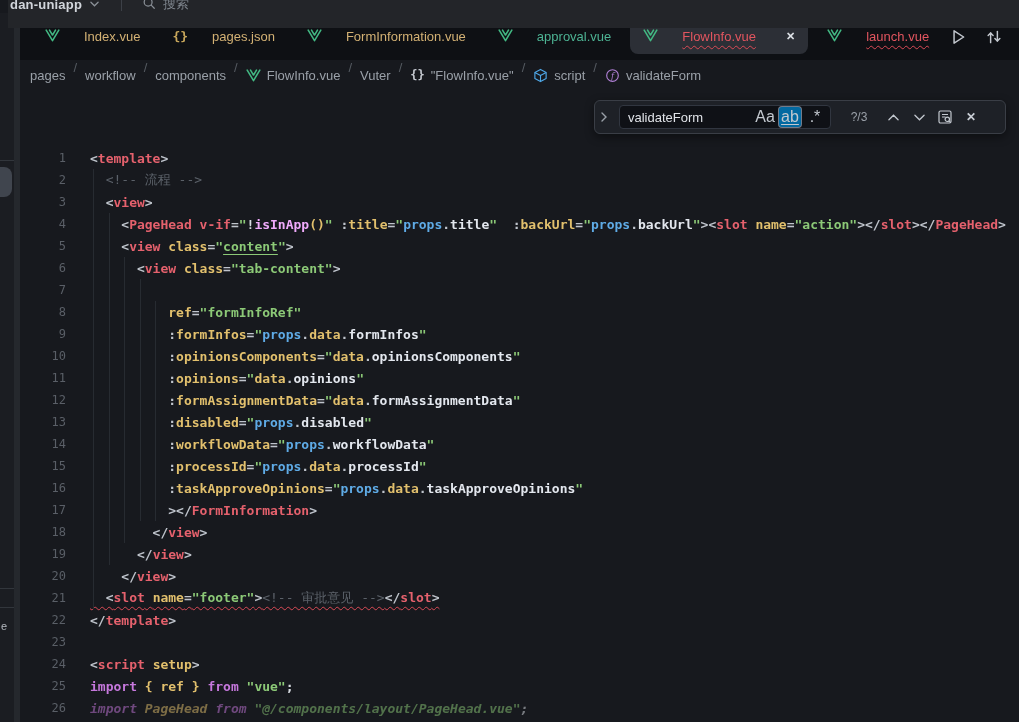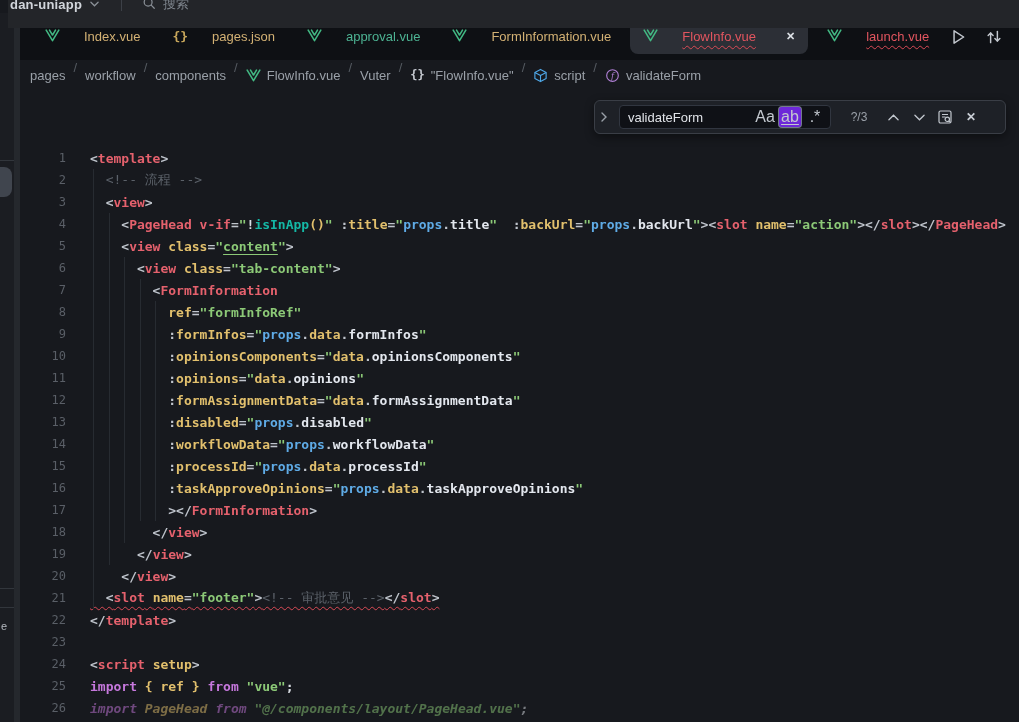--- a/index.html
+++ b/index.html
@@ -46,21 +46,21 @@
   #find { position:absolute; top:87px; left:574px; width:412px; height:34px; background:#1e2127;
           border:1px solid #3a3e46; border-radius:6px; display:flex; align-items:center; gap:6px;
           padding-right:6px; box-shadow:0 3px 10px rgba(0,0,0,.45); z-index:5; }
   .find-expand { width:18px; height:100%; display:flex; align-items:center; justify-content:center; }
   .find-input-wrap { width:212px; height:24px; background:#0f1116; border:1px solid #313640; border-radius:4px;
           display:flex; align-items:center; padding:0 4px 0 8px; gap:3px; }
   .find-input { flex:1; min-width:0; background:transparent; border:none; outline:none; color:#e0e3e8; font-size:13px;
           font-family:"Liberation Sans", sans-serif; }
   .find-toggle { width:22px; height:20px; border-radius:3px; display:flex; align-items:center; justify-content:center;
           color:#c3c8cf; font-size:16px; }
-  .find-toggle.active { background:#6d28d9; box-shadow:0 0 0 1px #737b89; }
+  .find-toggle.active { background:#0369a1; box-shadow:0 0 0 1px #737b89; }
   .find-toggle .u { text-decoration:underline; text-underline-offset:2px; }
   .find-count { font-size:12px; color:#9aa0a8; width:36px; text-align:center; margin-left:4px; }
   .find-nav { width:20px; height:20px; display:flex; align-items:center; justify-content:center; }
   .find-close { width:20px; height:20px; display:flex; align-items:center; justify-content:center;
           color:#c9ced5; font-size:12px; font-weight:bold; }
 
   
   #code { position:absolute; left:0; top:134px; right:0; }
   .code-line { display:flex; height:22px; align-items:center; }
   .ln { width:46px; flex:none; text-align:right; color:#5a5f67; font-size:12px;
@@ -71,21 +71,21 @@
   .guide { position:absolute; width:1px; background:#272b31; }
 
   .tk-p   { color:#bfc4cc; }
   .tk-wh  { color:#d8dce2; }
   .tk-tag { color:#e5616d; }
   .tk-attr{ color:#e2c06d; }
   .tk-str { color:#8cc977; }
   .tk-strU{ color:#8cc977; text-decoration:underline; text-underline-offset:3px; }
   .tk-obj { color:#5fabe6; }
   .tk-prop{ color:#e3e7ee; }
-  .tk-fn  { color:#14b8a6; }
+  .tk-fn  { color:#f0abfc; }
   .tk-cmt { color:#5b6169; font-weight:400; }
   .tk-kw  { color:#c678dd; }
 </style>
 </head>
 <body>
 
 <div id="stage">
 
   <div id="titlebar">
     <div class="tb-row">
@@ -130,28 +130,28 @@
           </div>
           <div class="tab">
             <span style="color: rgb(201, 168, 92); font-family: &quot;DejaVu Sans Mono&quot;, monospace; font-size: 13px; font-weight: 700;">{}</span>
             <span style="color: rgb(211, 177, 116);">pages.json</span>
           </div>
           <div class="tab">
             <span><svg viewBox="0 0 16 14" width="15" height="13" fill="none" stroke="#42b883" stroke-width="1.7" stroke-linecap="round" stroke-linejoin="round">
                 <path d="M1.2 1.2 L8 12.6 L14.8 1.2"></path>
                 <path d="M4.8 1.2 L8 6.5 L11.2 1.2"></path>
               </svg></span>
+            <span style="color: rgb(211, 177, 116);">FormInformation.vue</span>
+          </div>
+          <div class="tab">
+            <span><svg viewBox="0 0 16 14" width="15" height="13" fill="none" stroke="#42b883" stroke-width="1.7" stroke-linecap="round" stroke-linejoin="round">
+                <path d="M1.2 1.2 L8 12.6 L14.8 1.2"></path>
+                <path d="M4.8 1.2 L8 6.5 L11.2 1.2"></path>
+              </svg></span>
             <span style="color: rgb(77, 179, 147);">approval.vue</span>
-          </div>
-          <div class="tab">
-            <span><svg viewBox="0 0 16 14" width="15" height="13" fill="none" stroke="#42b883" stroke-width="1.7" stroke-linecap="round" stroke-linejoin="round">
-                <path d="M1.2 1.2 L8 12.6 L14.8 1.2"></path>
-                <path d="M4.8 1.2 L8 6.5 L11.2 1.2"></path>
-              </svg></span>
-            <span style="color: rgb(211, 177, 116);">FormInformation.vue</span>
           </div>
           <div class="tab active">
             <span><svg viewBox="0 0 16 14" width="15" height="13" fill="none" stroke="#42b883" stroke-width="1.7" stroke-linecap="round" stroke-linejoin="round">
                 <path d="M1.2 1.2 L8 12.6 L14.8 1.2"></path>
                 <path d="M4.8 1.2 L8 6.5 L11.2 1.2"></path>
               </svg></span>
             <span class="squig" style="color: rgb(226, 85, 95);">FlowInfo.vue</span>
             <span class="close">✕</span>
           </div>
           <div class="tab">
@@ -302,21 +302,20 @@
           <div class="code-line">
             <span class="ln">5</span>
             <span class="lt"><span class="tk-p">    &lt;</span><span class="tk-tag">view</span><span class="tk-p"> </span><span class="tk-attr">class</span><span class="tk-p">=</span><span class="tk-str">"</span><span class="tk-strU">content</span><span class="tk-str">"</span><span class="tk-p">&gt;</span></span>
           </div>
           <div class="code-line">
             <span class="ln">6</span>
             <span class="lt"><span class="tk-p">      &lt;</span><span class="tk-tag">view</span><span class="tk-p"> </span><span class="tk-attr">class</span><span class="tk-p">=</span><span class="tk-str">"tab-content"</span><span class="tk-p">&gt;</span></span>
           </div>
           <div class="code-line">
             <span class="ln">7</span>
-            <span class="lt"><span class="tk-p">        &lt;</span><span class="tk-tag">FormInformation</span></span>
           </div>
           <div class="code-line">
             <span class="ln">8</span>
             <span class="lt"><span class="tk-p">          </span><span class="tk-attr">ref</span><span class="tk-p">=</span><span class="tk-str">"formInfoRef"</span></span>
           </div>
           <div class="code-line">
             <span class="ln">9</span>
             <span class="lt"><span class="tk-p">          :</span><span class="tk-attr">formInfos</span><span class="tk-p">=</span><span class="tk-str">"</span><span class="tk-obj">props</span><span class="tk-p">.</span><span class="tk-attr">data</span><span class="tk-p">.</span><span class="tk-prop">formInfos</span><span class="tk-str">"</span></span>
           </div>
           <div class="code-line">

